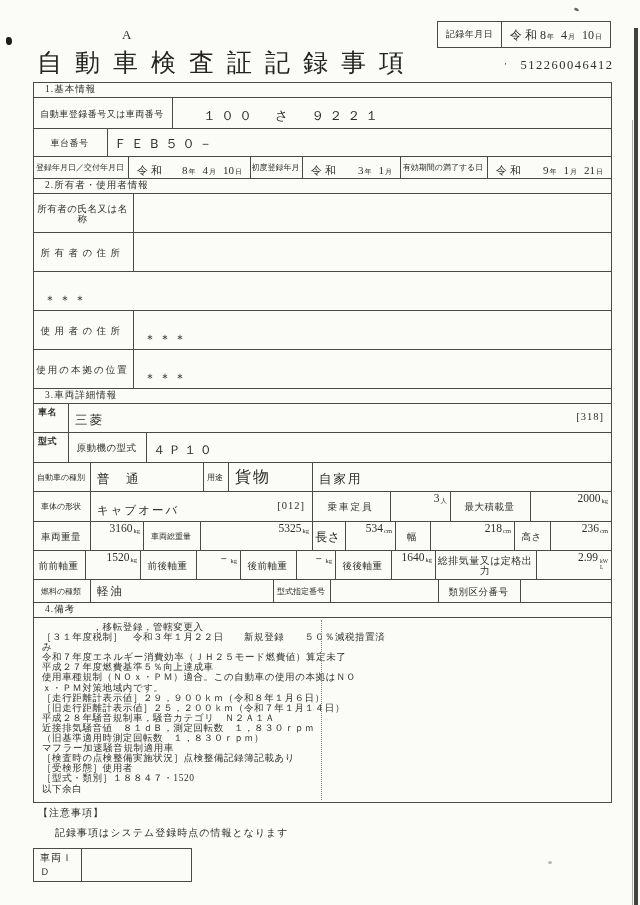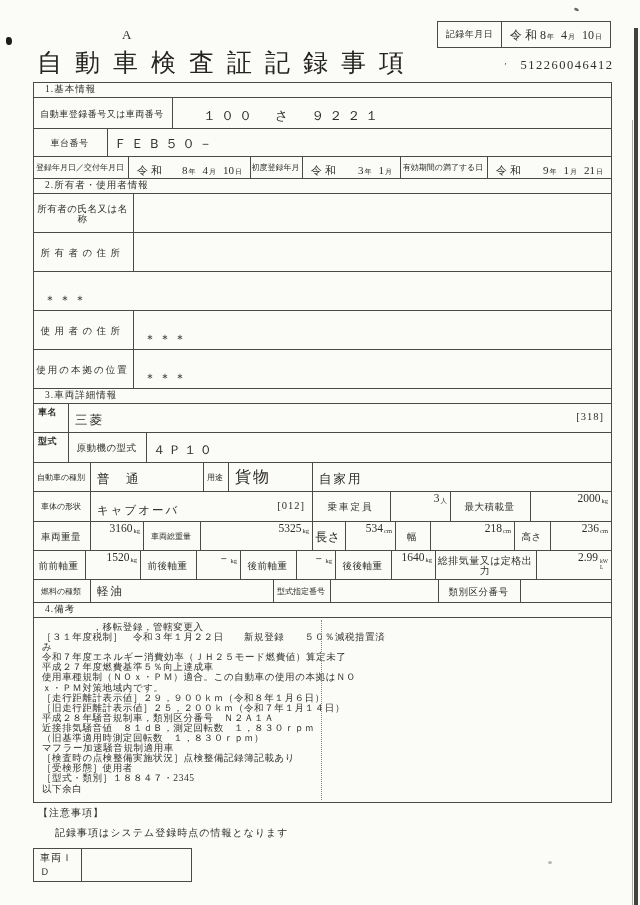--- a/index.html
+++ b/index.html
@@ -292,27 +292,27 @@
       <div class="divider"></div>
       <div class="rline">　　　　　，移転登録，管轄変更入</div>
       <div class="rline">［３１年度税制］　令和３年１月２２日　　新規登録　　５０％減税措置済</div>
       <div class="rline">み</div>
       <div class="rline">令和７年度エネルギー消費効率（ＪＨ２５モード燃費値）算定未了</div>
       <div class="rline">平成２７年度燃費基準５％向上達成車</div>
       <div class="rline">使用車種規制（ＮＯｘ・ＰＭ）適合。この自動車の使用の本拠はＮＯ</div>
       <div class="rline">ｘ・ＰＭ対策地域内です。</div>
       <div class="rline">［走行距離計表示値］２９，９００ｋｍ（令和８年１月６日）</div>
       <div class="rline">［旧走行距離計表示値］２５，２００ｋｍ（令和７年１月１４日）</div>
-      <div class="rline">平成２８年騒音規制車，類別区分番号　Ｎ２Ａ１Ａ</div>
+      <div class="rline">平成２８年騒音規制車，騒音カテゴリ　Ｎ２Ａ１Ａ</div>
       <div class="rline">近接排気騒音値　８１ｄＢ，測定回転数　１，８３０ｒｐｍ</div>
       <div class="rline">（旧基準適用時測定回転数　１，８３０ｒｐｍ）</div>
       <div class="rline">マフラー加速騒音規制適用車</div>
       <div class="rline">［検査時の点検整備実施状況］点検整備記録簿記載あり</div>
       <div class="rline">［受検形態］使用者</div>
-      <div class="rline">［型式・類別］１８８４７・2345</div>
+      <div class="rline">［型式・類別］１８８４７・1520</div>
       <div class="rline">以下余白</div>
     </div>
   </div>
 </div>
 
 <div class="notice-title">【注意事項】</div>
 <div class="notice-text">記録事項はシステム登録時点の情報となります</div>
 <div class="vidbox">
   <div class="vlabel">車両ＩＤ</div>
   <div class="vval"></div>

